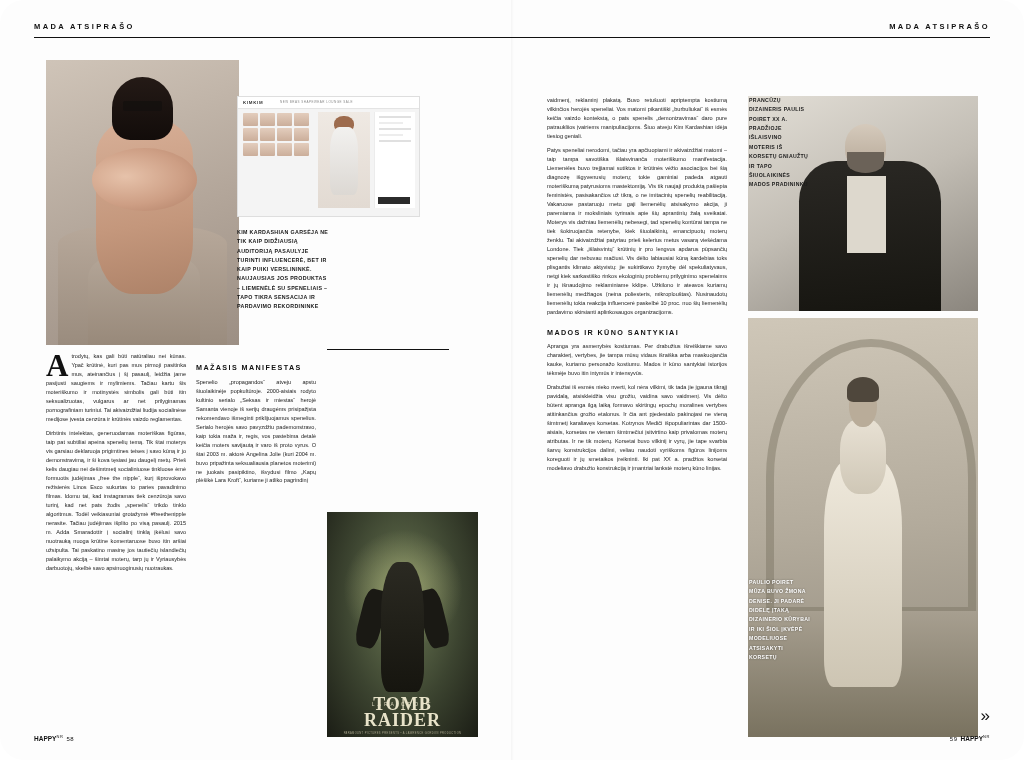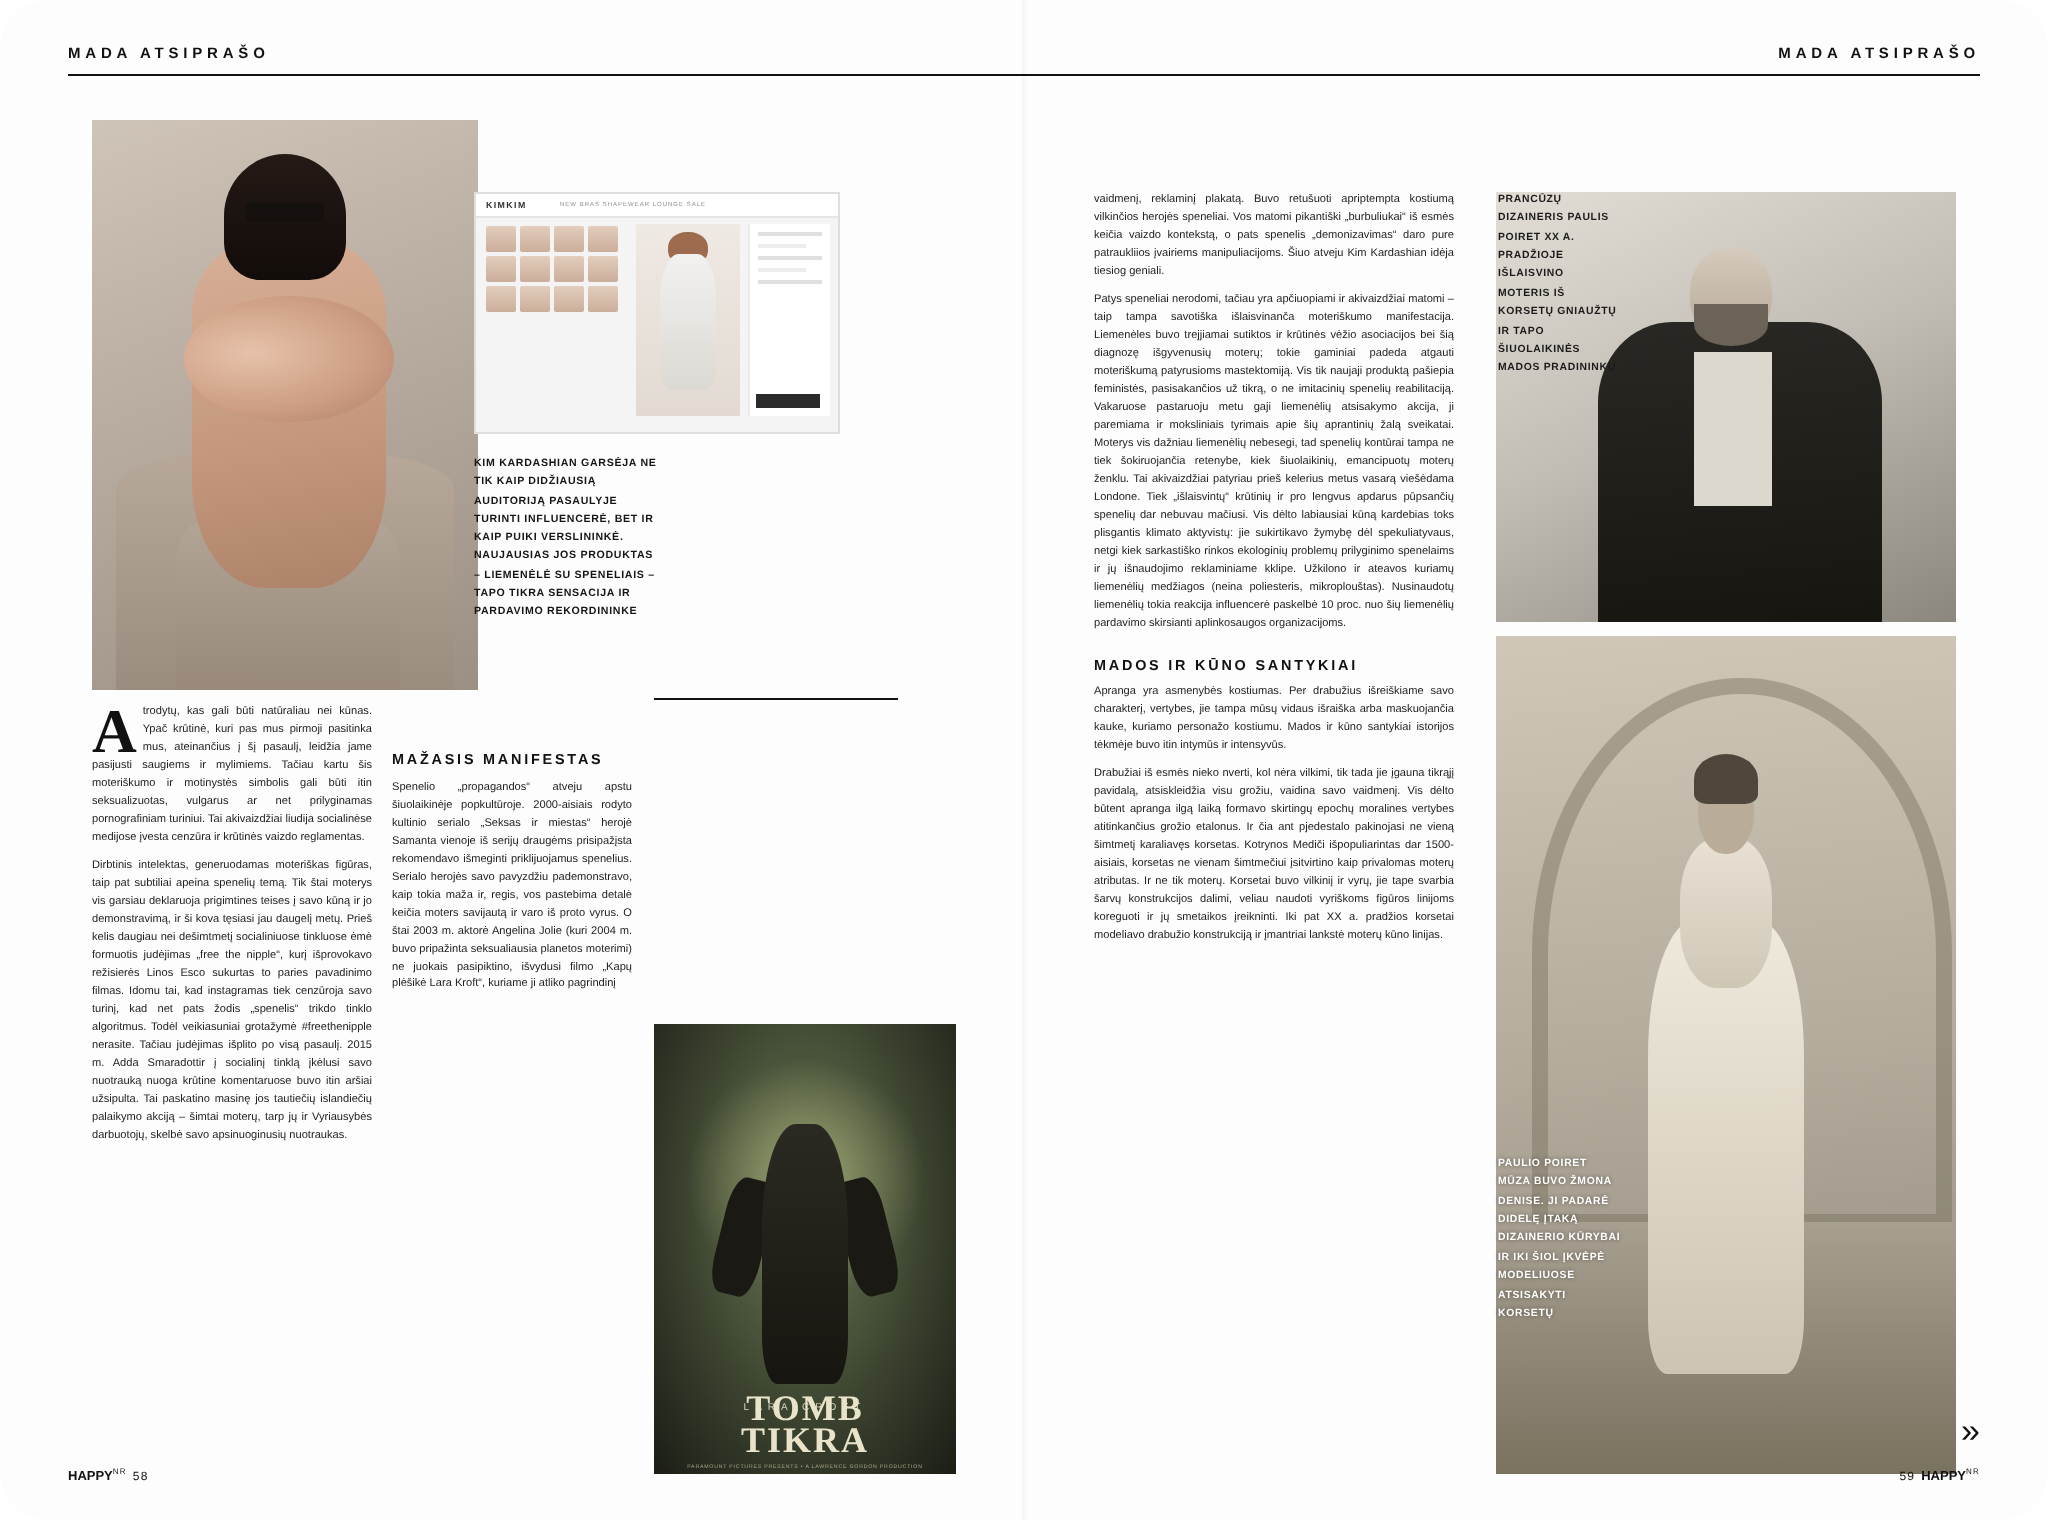--- a/index.html
+++ b/index.html
@@ -222,21 +222,21 @@
   
   .col {
     position: absolute;
     font-size: 5.55px;
     line-height: 1.62;
     text-align: justify;
     color: #1c1c1c;
   }
   .col p { margin: 0 0 5px 0; }
   .col-a { left: 46px; top: 352px; width: 140px; }
-  .col-b { left: 196px; top: 364px; width: 120px; }
+  .col-b { left: 196px; top: 352px; width: 120px; }
 
   .dropcap {
     float: left;
     font-family: "Liberation Serif", serif;
     font-size: 31px;
     line-height: 25px;
     font-weight: 700;
     padding: 1px 3px 0 0;
     color: #111;
   }
@@ -564,21 +564,21 @@
   <div class="pq-rule"></div>
 
   <div class="poster">
     <div class="glow"></div>
     <div class="arm-l"></div>
     <div class="arm-r"></div>
     <div class="figure"></div>
     <div class="lara">LARA CROFT</div>
     <div class="title">
       <span>TOMB</span>
-      <span>TIKRA</span>
+      <span>RAIDER</span>
     </div>
     <div class="credits">PARAMOUNT PICTURES PRESENTS  •  A LAWRENCE GORDON PRODUCTION</div>
   </div>
 
   <div class="col col-c">
     <p>vaidmenį, reklaminį plakatą. Buvo retušuoti apriptempta kostiumą vilkinčios herojės speneliai. Vos matomi pikantiški „burbuliukai“ iš esmės keičia vaizdo kontekstą, o pats spenelis „demonizavimas“ daro pure patraukliios įvairiems manipuliacijoms. Šiuo atveju Kim Kardashian idėja tiesiog geniali.</p>
     <p>Patys speneliai nerodomi, tačiau yra apčiuopiami ir akivaizdžiai matomi – taip tampa savotiška išlaisvinanča moteriškumo manifestacija. Liemenėles buvo trejjiamai sutiktos ir krūtinės vėžio asociacijos bei šią diagnozę išgyvenusių moterų; tokie gaminiai padeda atgauti moteriškumą patyrusioms mastektomiją. Vis tik naujaji produktą pašiepia feministės, pasisakančios už tikrą, o ne imitacinių spenelių reabilitaciją. Vakaruose pastaruoju metu gaji liemenėlių atsisakymo akcija, ji paremiama ir moksliniais tyrimais apie šių aprantinių žalą sveikatai. Moterys vis dažniau liemenėlių nebesegi, tad spenelių kontūrai tampa ne tiek šokiruojančia retenybe, kiek šiuolaikinių, emancipuotų moterų ženklu. Tai akivaizdžiai patyriau prieš kelerius metus vasarą viešėdama Londone. Tiek „išlaisvintų“ krūtinių ir pro lengvus apdarus pūpsančių spenelių dar nebuvau mačiusi. Vis dėlto labiausiai kūną kardebias toks plisgantis klimato aktyvistų: jie sukirtikavo žymybę dėl spekuliatyvaus, netgi kiek sarkastiško rinkos ekologinių problemų prilyginimo spenelaims ir jų išnaudojimo reklaminiame kklipe. Užkilono ir ateavos kuriamų liemenėlių medžiagos (neina poliesteris, mikroplouštas). Nusinaudotų liemenėlių tokia reakcija influencerė paskelbė 10 proc. nuo šių liemenėlių pardavimo skirsianti aplinkosaugos organizacijoms.</p>
     <div class="subhead">MADOS IR KŪNO SANTYKIAI</div>
     <p>Apranga yra asmenybės kostiumas. Per drabužius išreiškiame savo charakterį, vertybes, jie tampa mūsų vidaus išraiška arba maskuojančia kauke, kuriamo personažo kostiumu. Mados ir kūno santykiai istorijos tėkmėje buvo itin intymūs ir intensyvūs.</p>
     <p>Drabužiai iš esmės nieko nverti, kol nėra vilkimi, tik tada jie įgauna tikrąjį pavidalą, atsiskleidžia visu grožiu, vaidina savo vaidmenį. Vis dėlto būtent apranga ilgą laiką formavo skirtingų epochų moralines vertybes atitinkančius grožio etalonus. Ir čia ant pjedestalo pakinojasi ne vieną šimtmetį karaliavęs korsetas. Kotrynos Mediči išpopuliarintas dar 1500-aisiais, korsetas ne vienam šimtmečiui įsitvirtino kaip privalomas moterų atributas. Ir ne tik moterų. Korsetai buvo vilkiniį ir vyrų, jie tape svarbia šarvų konstrukcijos dalimi, veliau naudoti vyriškoms figūros linijoms koreguoti ir jų smetaikos įreikninti. Iki pat XX a. pradžios korsetai modeliavo drabužio konstrukciją ir įmantriai lankstė moterų kūno linijas.</p>

